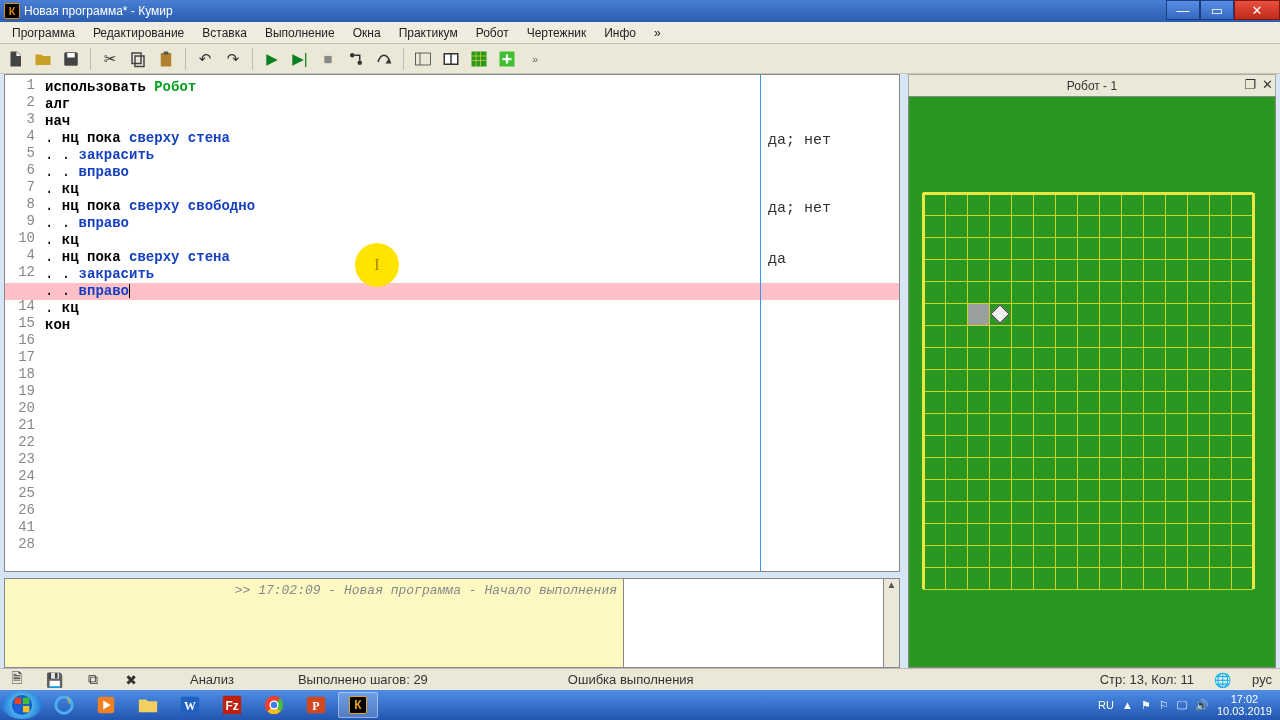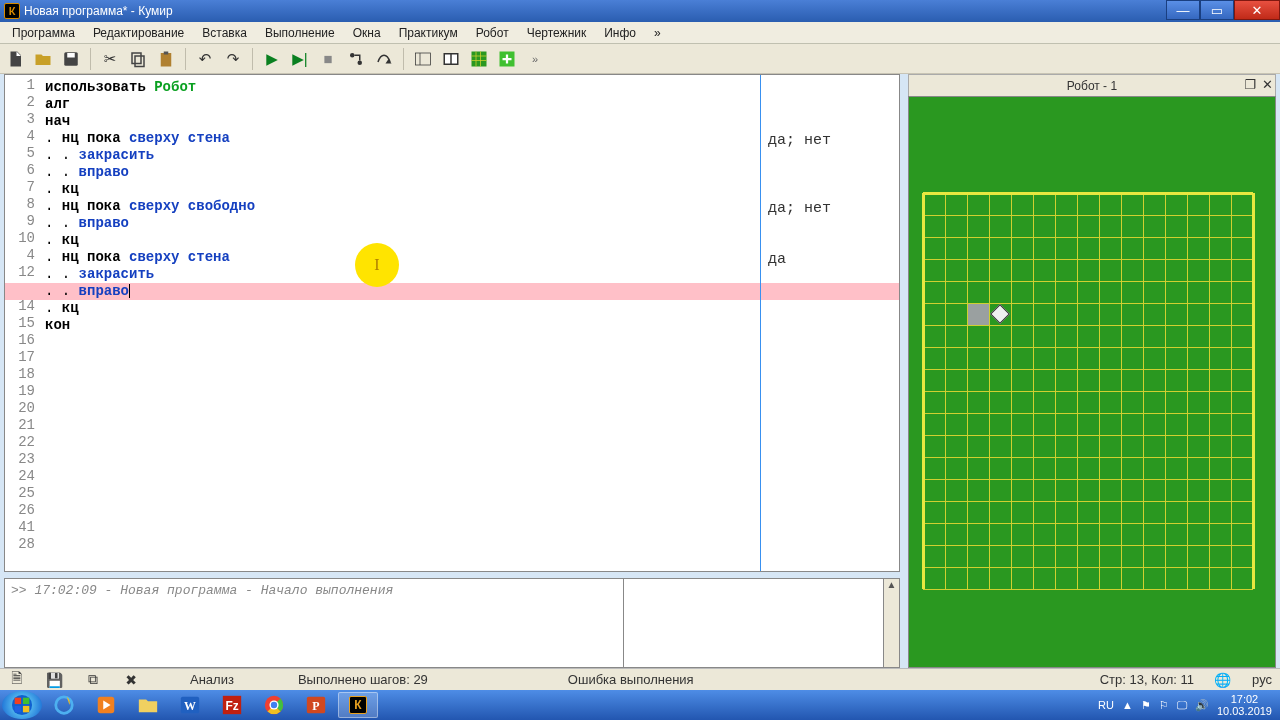--- a/index.html
+++ b/index.html
@@ -23,21 +23,21 @@
   .code { position:absolute; left:40px; right:140px; top:0; bottom:0; font-family:"Courier New",monospace; font-size:14px; line-height:17px; padding-top:4px; white-space:pre;}
   .annot { position:absolute; right:0; top:0; width:135px; bottom:0; font-family:"Courier New",monospace; font-size:15px; line-height:17px; padding-top:6px; padding-left:4px; color:#333;}
   .vline { position:absolute; top:0; bottom:0; width:1px; background:#3890f0; right:138px;}
   .codeln { height:17px; position:relative;}
   .kw-blue { color:#1540c0; font-weight:bold;}
   .kw-green { color:#0aa020; font-weight:bold;}
   .kw-bold { color:#000; font-weight:bold;}
   .hl-err { background:#ffc0c8; display:block; margin-left:-40px; padding-left:40px; margin-right:-140px;}
   .cursor-mark { position:absolute; left:350px; top:168px; width:44px; height:44px; background:#ffe400; border-radius:50%; display:flex;align-items:center;justify-content:center;color:#b08000;font-family:serif;font-size:16px;}
   .console-row { height:90px; display:flex; margin-top:6px; gap:0;}
-  .console-left { flex:1; border:1px solid #888; background:#ffffff; font-family:"Courier New",monospace; font-size:13px; padding:4px 6px; overflow:hidden;}
+  .console-left { flex:1; border:1px solid #888; background:#fef9c3; font-family:"Courier New",monospace; font-size:13px; padding:4px 6px; overflow:hidden;text-align:right;}
   .console-right { width:260px; border:1px solid #888; border-left:none; background:#fff;}
   .log-gray{color:#888;font-style:italic;}
   .log-err{color:#c01818;}
   .robot-pane { width:368px; display:flex; flex-direction:column;}
   .robot-title { height:22px; background:#ece8d8; border:1px solid #aaa; border-bottom:none; display:flex; align-items:center; justify-content:center; font-size:12px; color:#333; position:relative;}
   .robot-title .rt-btns{position:absolute;right:2px;top:2px;display:flex;gap:6px;font-size:13px;}
   .robot-field { flex:1; border:1px solid #888; background:#2a9820; position:relative; overflow:hidden;}
   .gline-h,.gline-v{position:absolute;background:#d0d030;}
   .gline-h{height:1px;left:0;right:0;}
   .gline-v{width:1px;top:0;bottom:0;}

